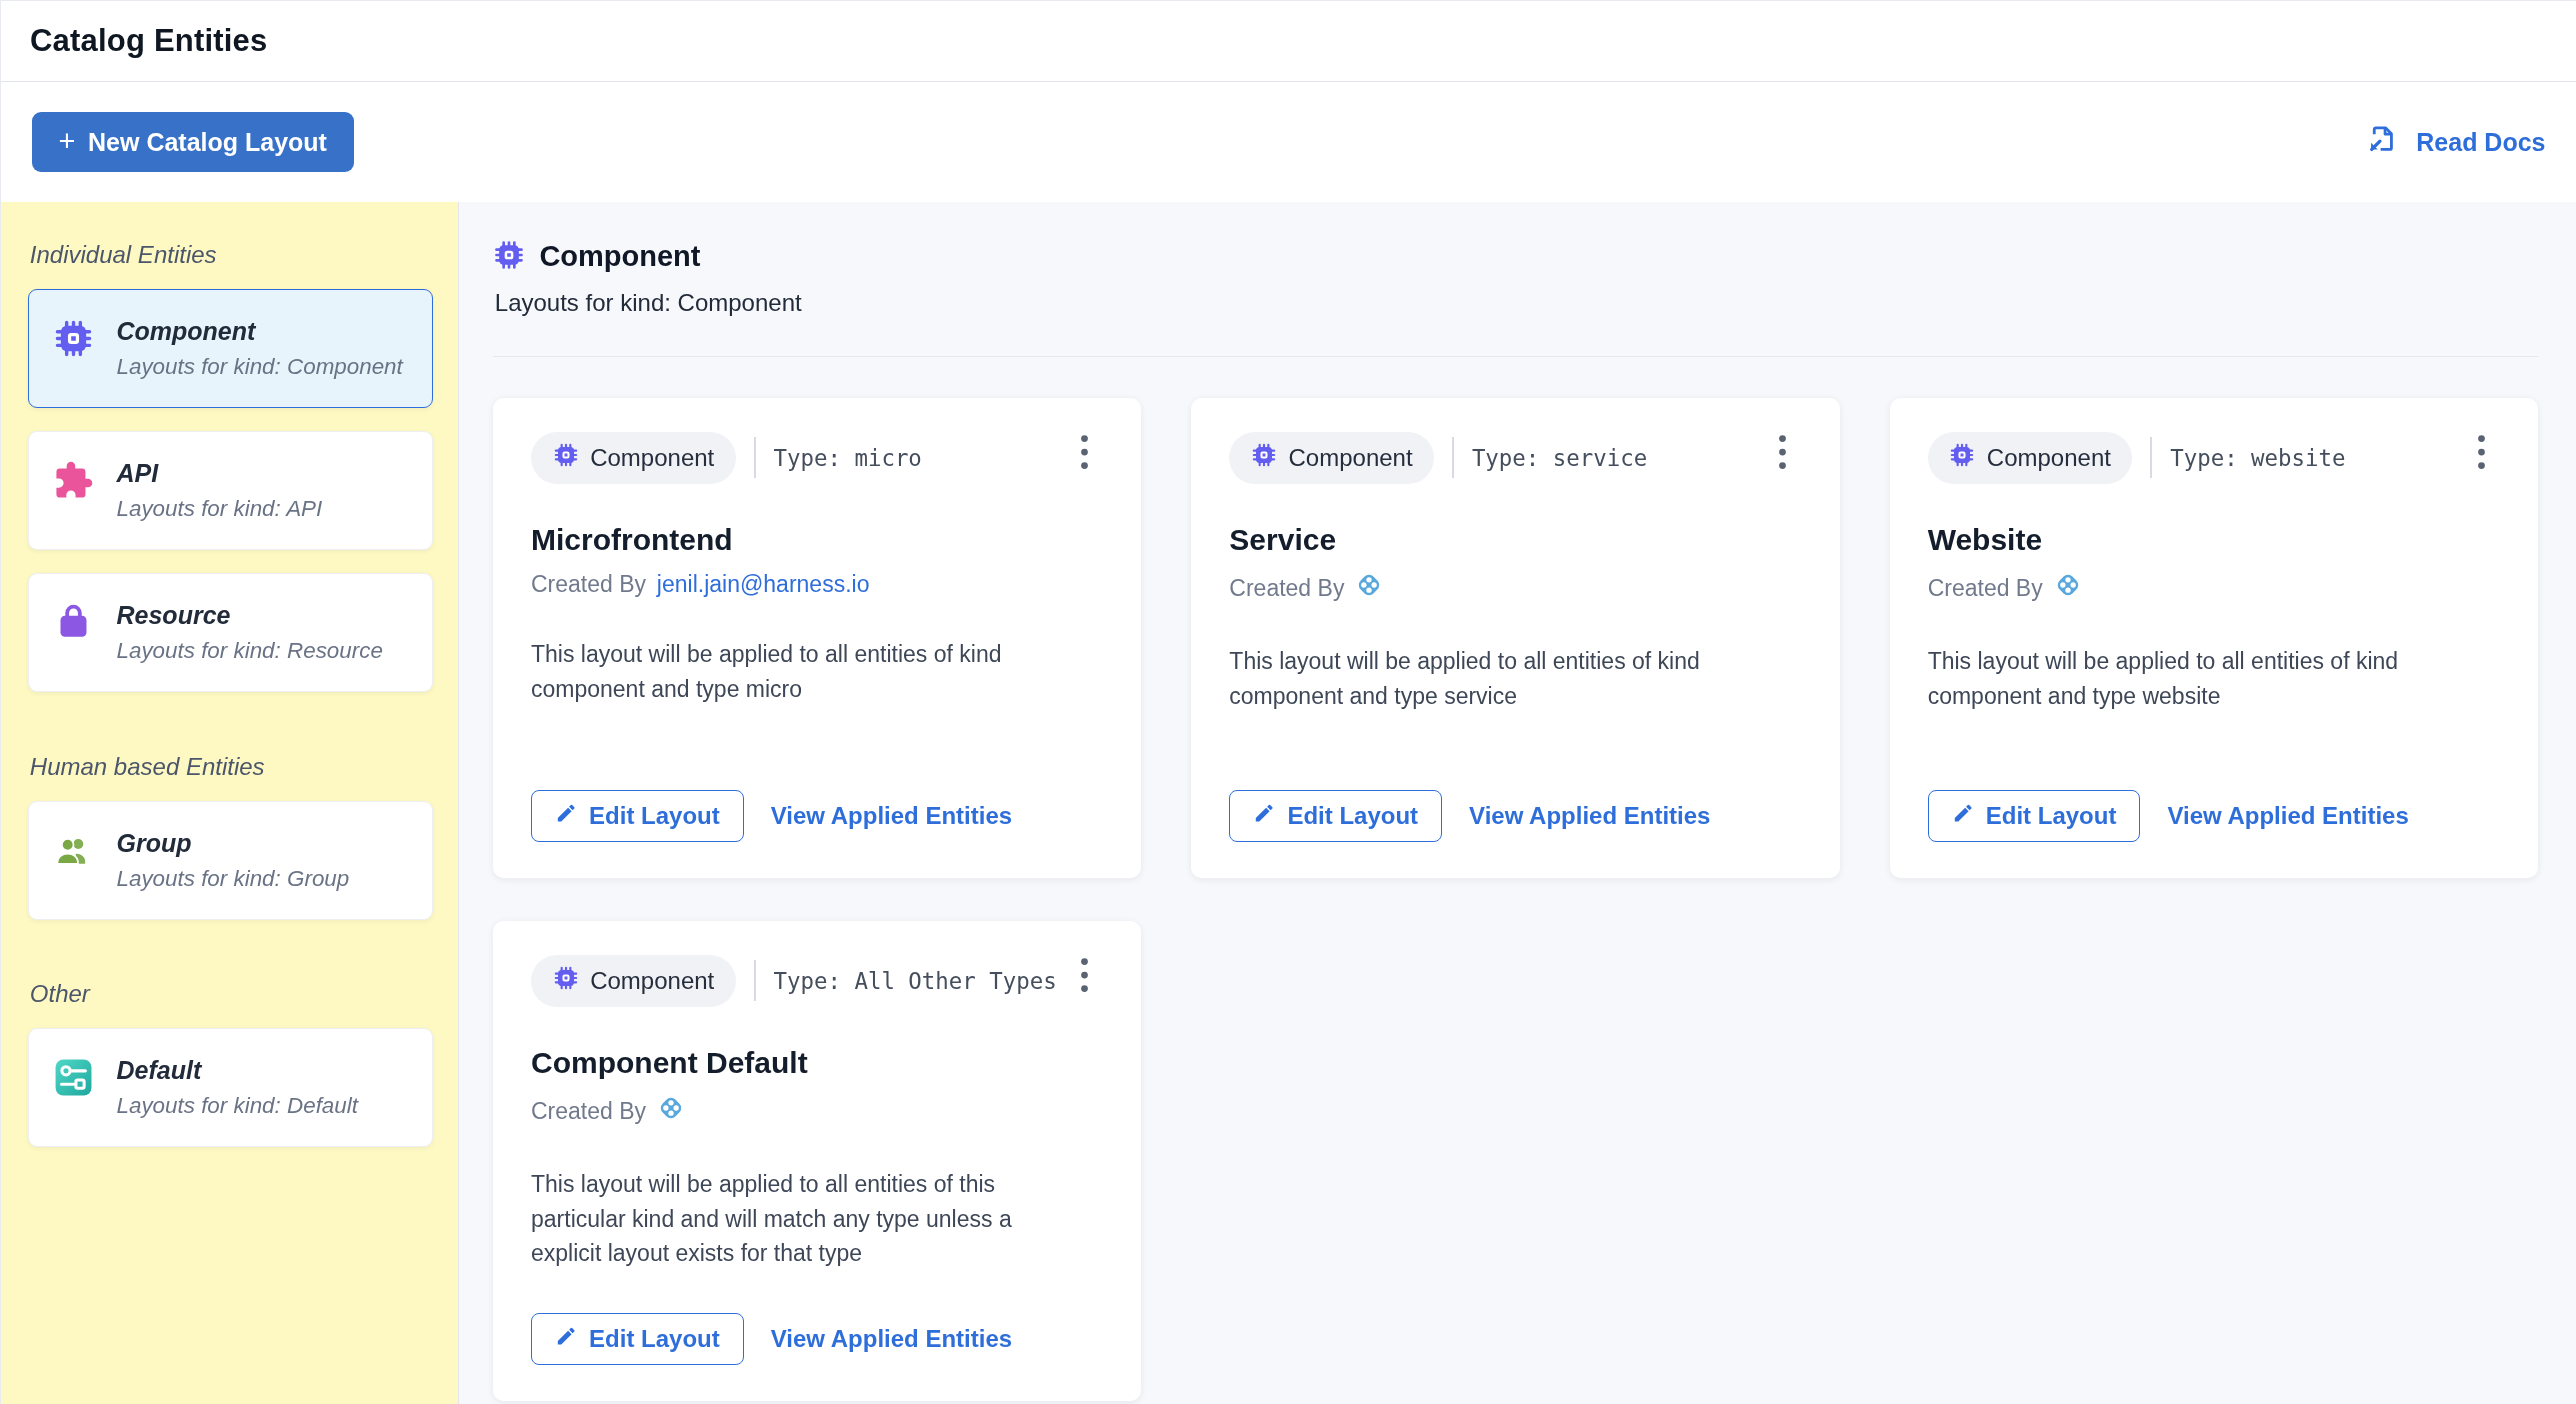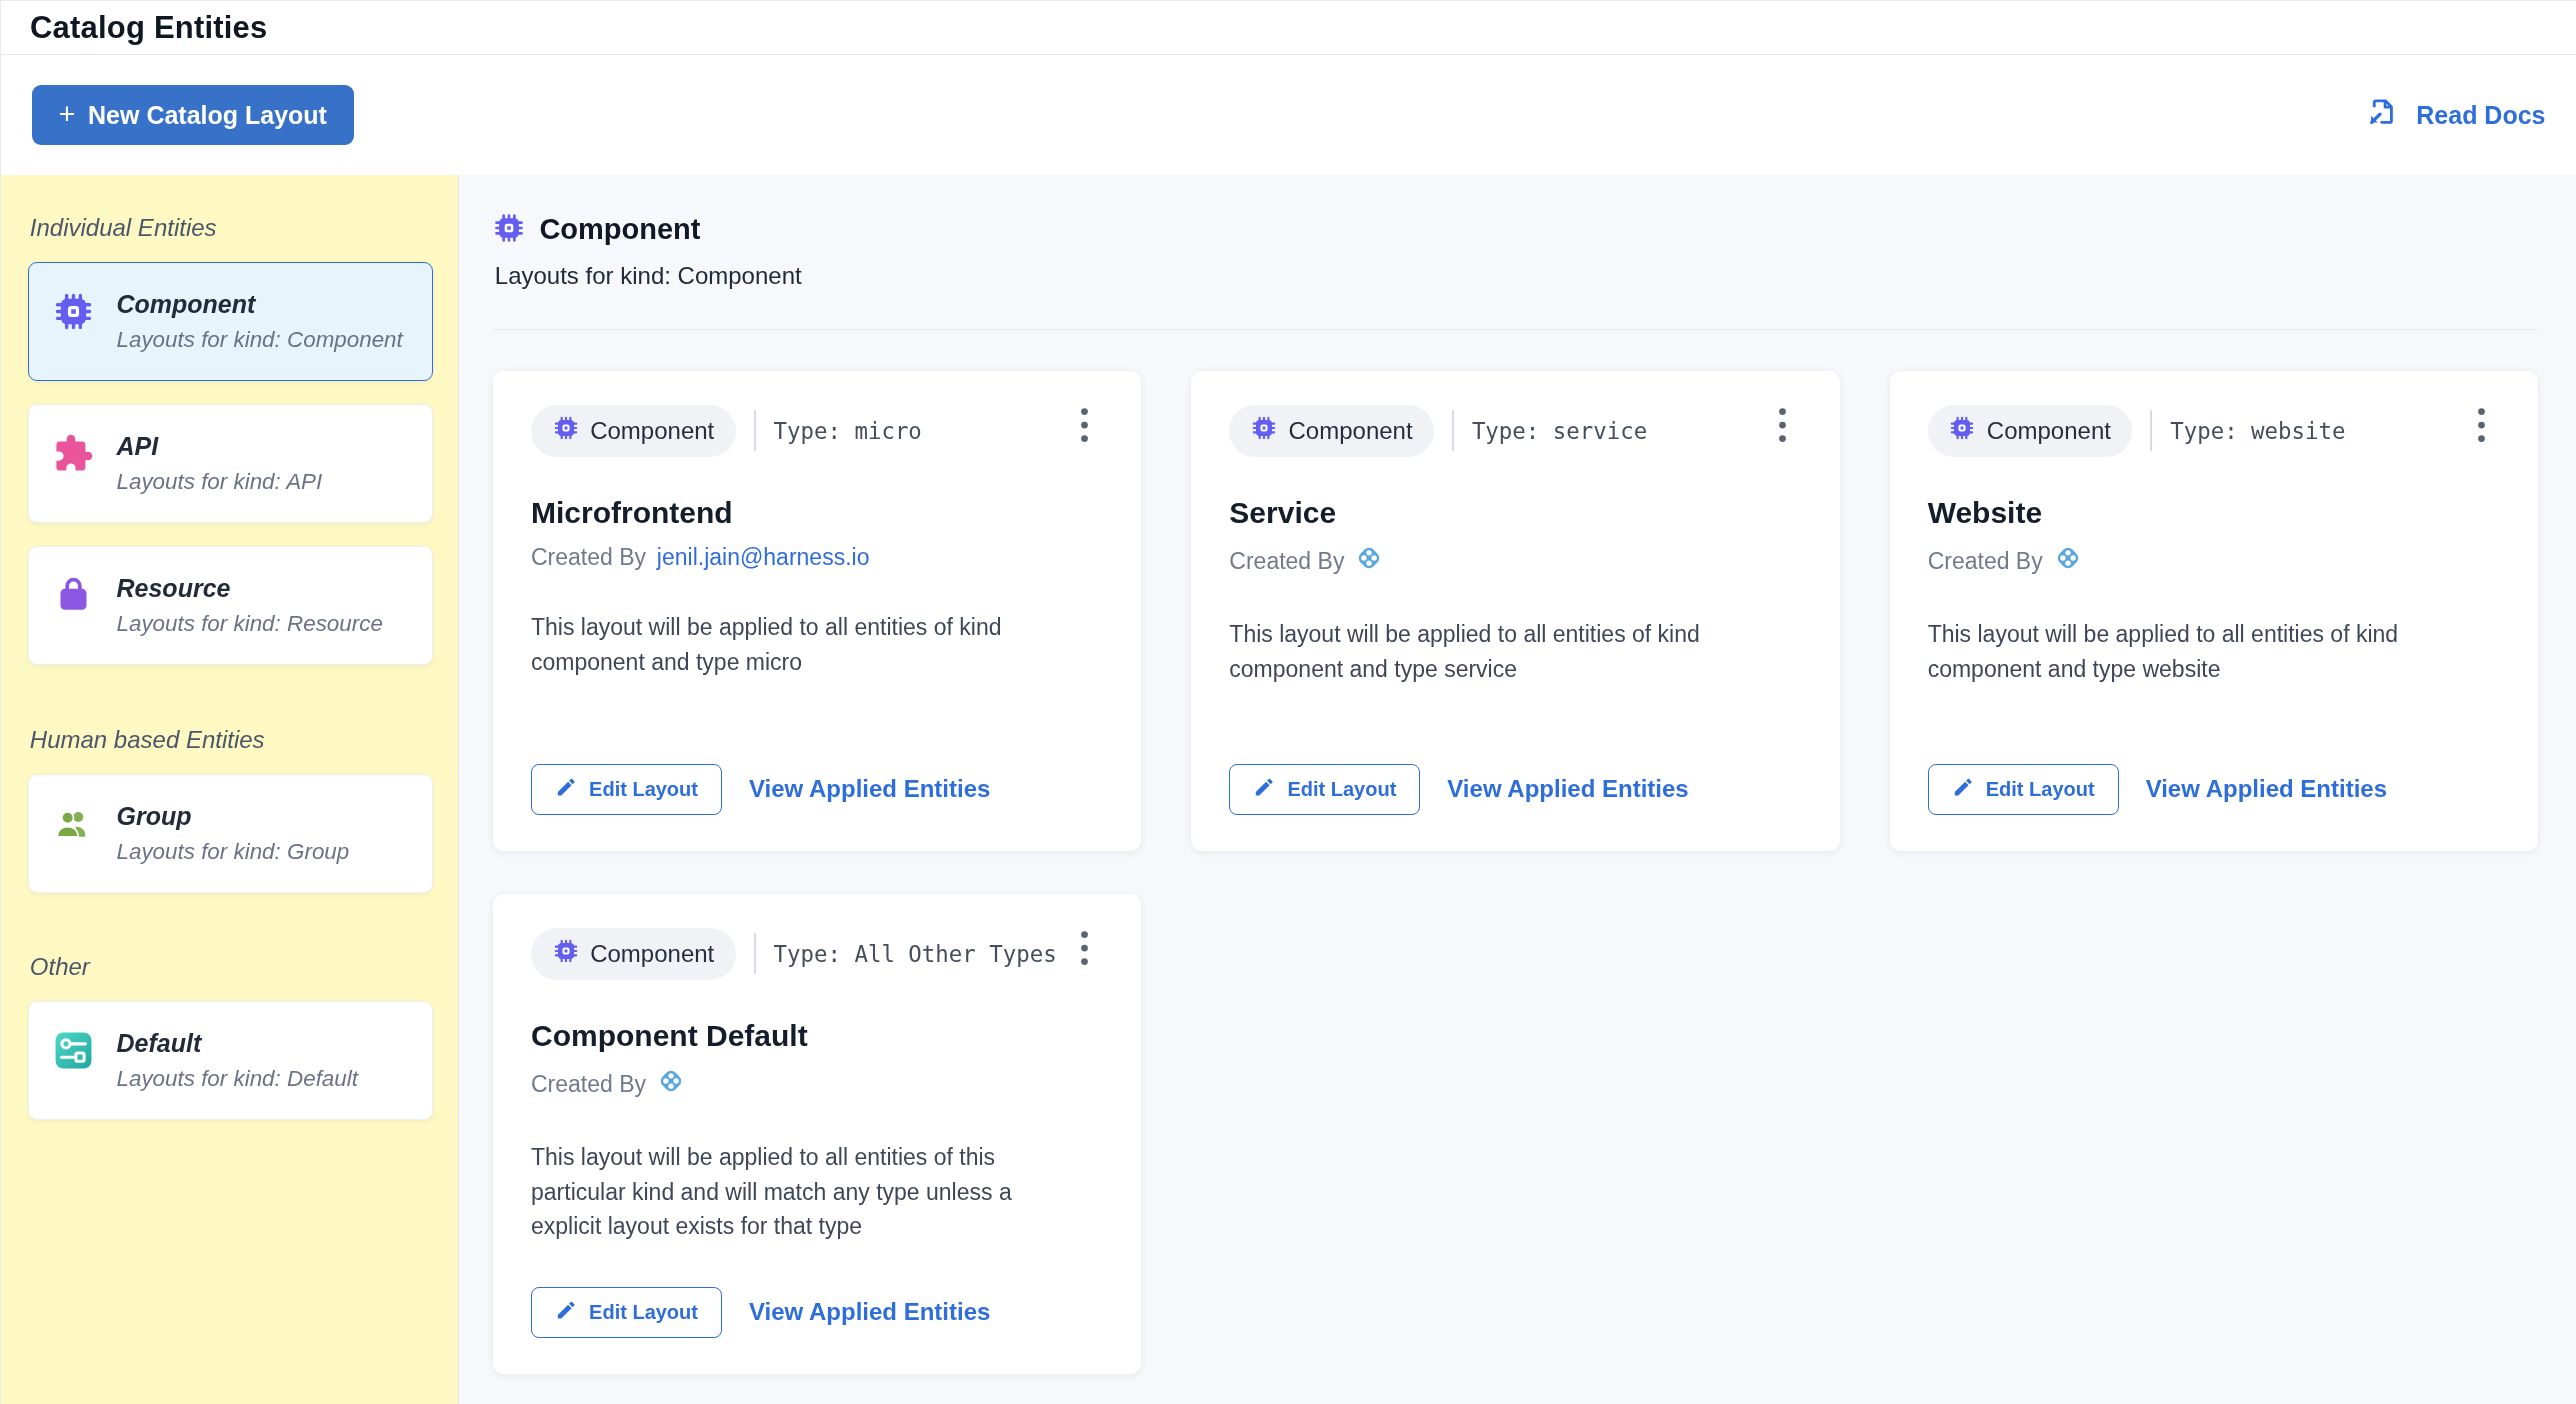--- a/index.html
+++ b/index.html
@@ -1,21 +1,21 @@
 <!DOCTYPE html>
 <html style="--primary: #3871c8; --link: #2e6eda;font-size:14.4px"><head>
 <meta charset="utf-8">
 <style>
   * { margin:0; padding:0; box-sizing:border-box; }
   html,body { width:2576px; height:1405px; overflow:hidden; }
   body { font-family:"Liberation Sans", sans-serif; background:#ffffff; color:#17202e; }
   .app { width:2576px; height:1405px; border-top:1.8px solid #e7eaee; border-left:1.8px solid #e7eaee; display:flex; flex-direction:column; }
 
   
-  .topbar { height:54px; display:flex; align-items:center; padding:0 29px; border-bottom:1.8px solid #e2e5ea; background:#fff; flex:0 0 auto; }
+  .topbar { height:81px; display:flex; align-items:center; padding:0 29px; border-bottom:1.8px solid #e2e5ea; background:#fff; flex:0 0 auto; }
   .page-title { font-size:31px; font-weight:700; color:#0f1722; letter-spacing:0.2px; }
 
   
   .toolbar { height:120px; display:flex; align-items:center; justify-content:space-between; padding:0 30.5px; background:#fff; flex:0 0 auto; }
   .btn-primary { display:inline-flex; align-items:center; gap:12.6px; background:var(--primary); color:#fff; border:none; border-radius:9px; padding:15.2px 27px; font-size:25px; font-weight:700; font-family:inherit; cursor:pointer; }
   .btn-primary .plus { font-size:29px; font-weight:500; line-height:1; transform:translateY(-0.9px); }
   .read-docs { display:inline-flex; align-items:center; gap:20px; color:var(--link); font-size:25px; font-weight:700; text-decoration:none; cursor:pointer; }
   .read-docs svg { width:30.5px; height:30.5px; }
 
   
@@ -47,21 +47,21 @@
   .type-text { font-family:"DejaVu Sans Mono", monospace; font-size:22.4px; color:#454e5d; white-space:nowrap; }
   .kebab { margin-left:auto; align-self:flex-start; margin-top:-3.6px; background:none; border:none; cursor:pointer; padding:5.4px; }
   .kebab svg { width:27px; height:36px; }
   .card-title { font-size:30px; font-weight:700; color:#141d2b; margin-top:39px; }
   .created-row { display:flex; align-items:center; gap:10.8px; margin-top:14.4px; font-size:23px; }
   .created-label { color:#717a8c; }
   .created-link { color:var(--link); cursor:pointer; }
   .created-row svg { width:28px; height:28px; }
   .card-desc { font-size:23px; color:#3e4757; line-height:1.5; margin-top:39px; padding-right:18px; }
   .card-footer { margin-top:auto; display:flex; align-items:center; gap:27px; padding-top:27px; }
-  .btn-outline { display:inline-flex; align-items:center; gap:11.7px; background:#fff; border:1.8px solid var(--link); color:var(--link); border-radius:8px; padding:10.8px 23px; font-size:20px; font-weight:700; font-family:inherit; cursor:pointer; }
+  .btn-outline { display:inline-flex; align-items:center; gap:11.7px; background:#fff; border:1.8px solid var(--link); color:var(--link); border-radius:8px; padding:10.8px 23px; font-size:24px; font-weight:700; font-family:inherit; cursor:pointer; }
   .btn-outline svg { width:22.4px; height:22.4px; }
   .link-plain { color:var(--link); font-size:24px; font-weight:700; text-decoration:none; cursor:pointer; white-space:nowrap;text-align:right; }
 </style>
 </head>
 <body>
 
 <div class="app">
 
   <div class="topbar">
     <div class="page-title">Catalog Entities</div>

